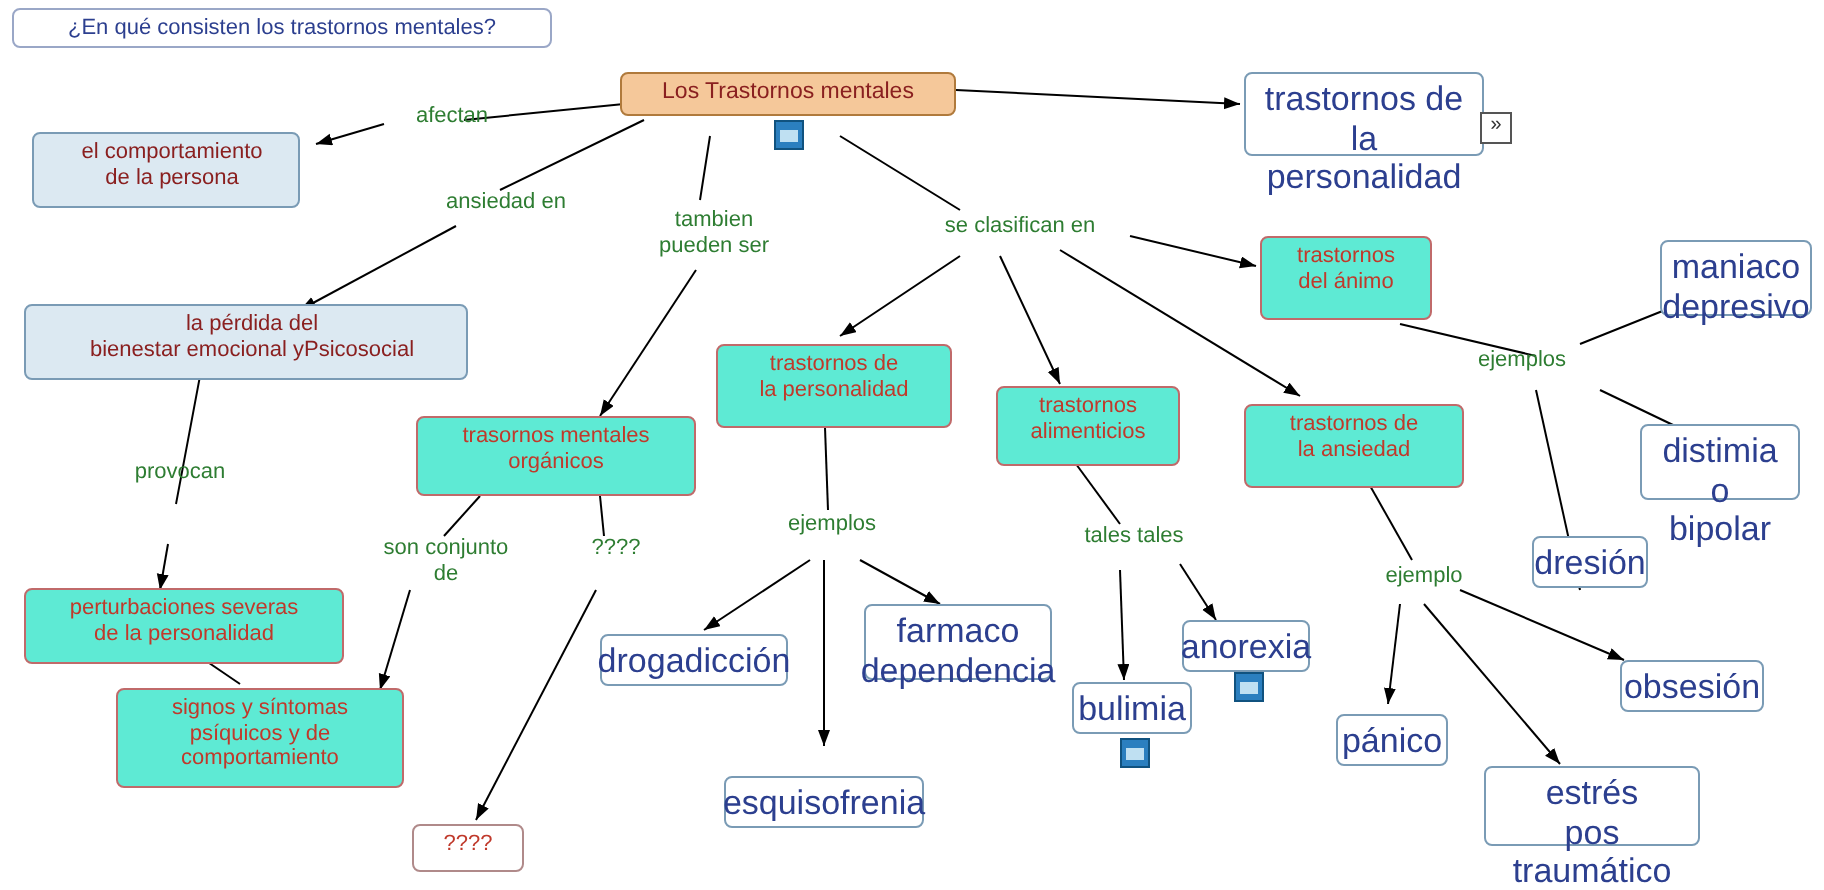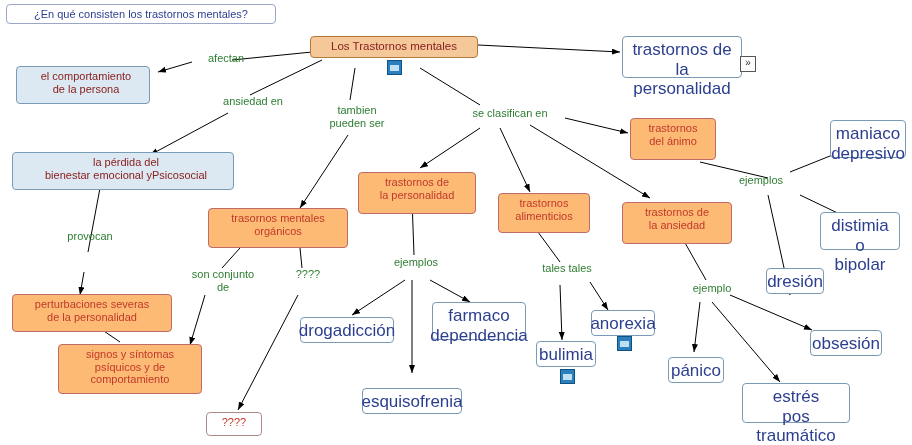--- a/index.html
+++ b/index.html
@@ -52,21 +52,21 @@
     font-weight: normal;
   }
   .n-blue {
     background: #dce9f2;
     border: 1px solid #7a9bb5;
     color: #8a2020;
     font-size: 11px;
     padding-left: 12px;
   }
   .n-redbox {
-    background: #fdba74;
+    background: #5eead4;
     border: 1px solid #c06a6a;
     color: #c0392b;
     font-size: 11px;
   }
   .n-bluebox {
     background: #ffffff;
     border: 1px solid #7a9bb5;
     color: #2c3f8f;
     font-size: 17px;
   }

